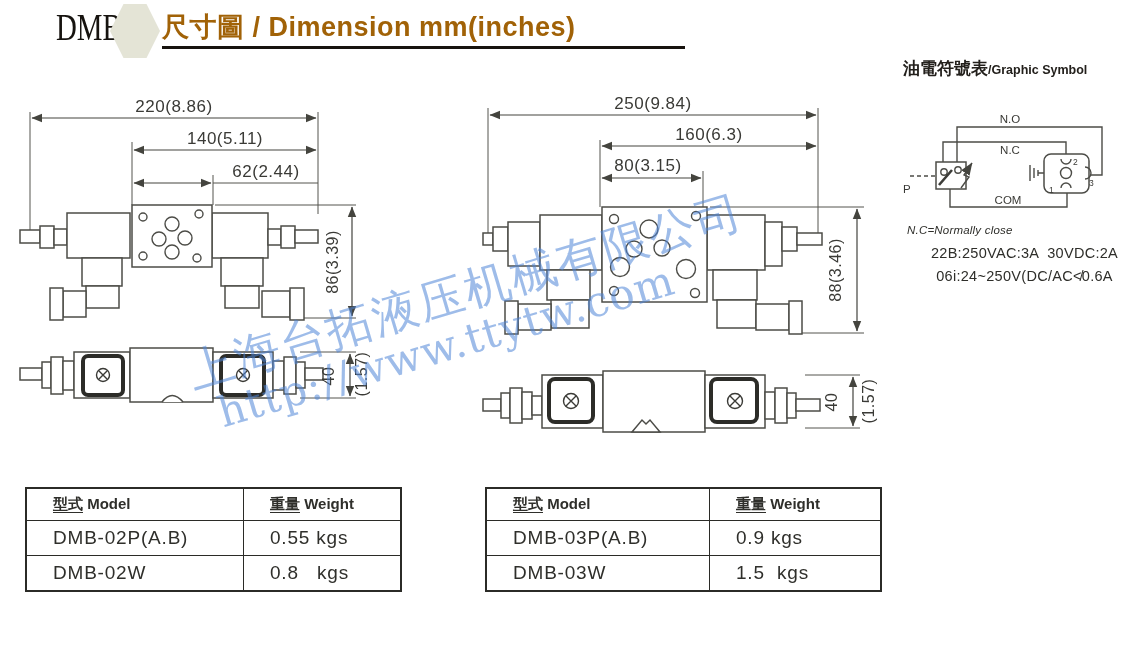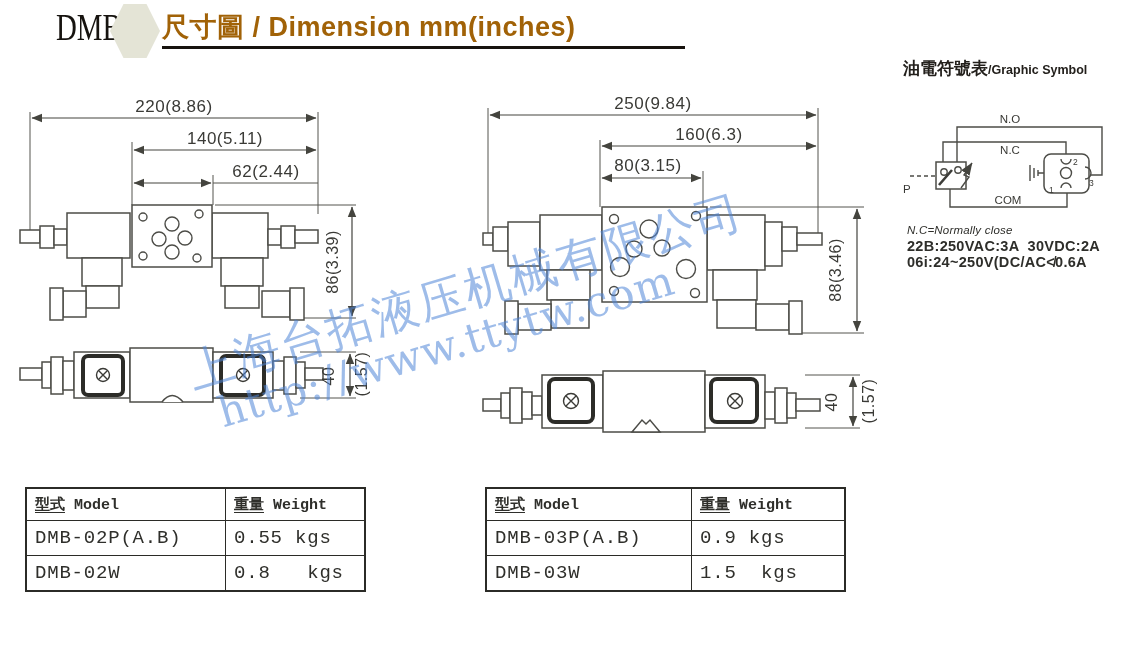--- a/index.html
+++ b/index.html
@@ -16,26 +16,26 @@
   .underline{position:absolute;left:162px;top:46px;width:523px;height:3px;background:#17130e;}
 
   
   .sym-title{position:absolute;left:903px;top:57px;color:#23201c;white-space:nowrap;}
   .sym-title .zh{font-size:17px;font-weight:600;margin-top:38px;}
   .sym-title .en{font-size:12.5px;font-weight:700;}
   .notes{position:absolute;left:907px;top:222px;color:#2e2e2a;width:235px;}
   .note-line{font-size:11.5px;font-style:italic;line-height:16px;letter-spacing:.2px;}
   .sw-title{margin-top:7px;font-size:15px;font-weight:bold;letter-spacing:.8px;white-space:pre;}
   .sw-zh{font-size:12.5px;margin-top:5px;letter-spacing:1px;}
-  .spec{font-size:14.5px;font-weight:bold;letter-spacing:.3px;white-space:pre;}
+  .spec{font-size:14.5px;font-weight:normal;margin-top:7px;letter-spacing:.3px;white-space:pre;text-align:center;}
 
   
   table{position:absolute;border-collapse:collapse;table-layout:fixed;background:#fff;}
   .tbl{border:2.5px solid #2b2b27;}
-  .tbl td{border:1.5px solid #2b2b27;padding:0 0 0 8px;color:#2f2f2b;white-space:pre;overflow:hidden;font-family:Liberation Mono, monospace;}
+  .tbl td{border:1.5px solid #2b2b27;padding:0 0 0 26px;color:#2f2f2b;white-space:pre;overflow:hidden;}
   .tbl-left{left:25px;top:487px;width:320px;}
   .tbl-left td:first-child{width:190px;} .tbl-left td:last-child{width:130px;}
   .tbl-right{left:485px;top:487px;width:340px;}
   .tbl-right td:first-child{width:196px;} .tbl-right td:last-child{width:144px;}
   .th-cell{height:31px;font-size:15px;font-weight:bold;}
   .td-cell{height:34px;font-size:19px;letter-spacing:.8px;}
   .u{text-decoration:underline;text-underline-offset:3px;}
   .footnote{position:absolute;color:#33332f;font-size:17px;letter-spacing:.2px;line-height:28px;white-space:pre;}
   .fn-left{left:27px;top:592px;}
   .fn-right{left:488px;top:592px;}

